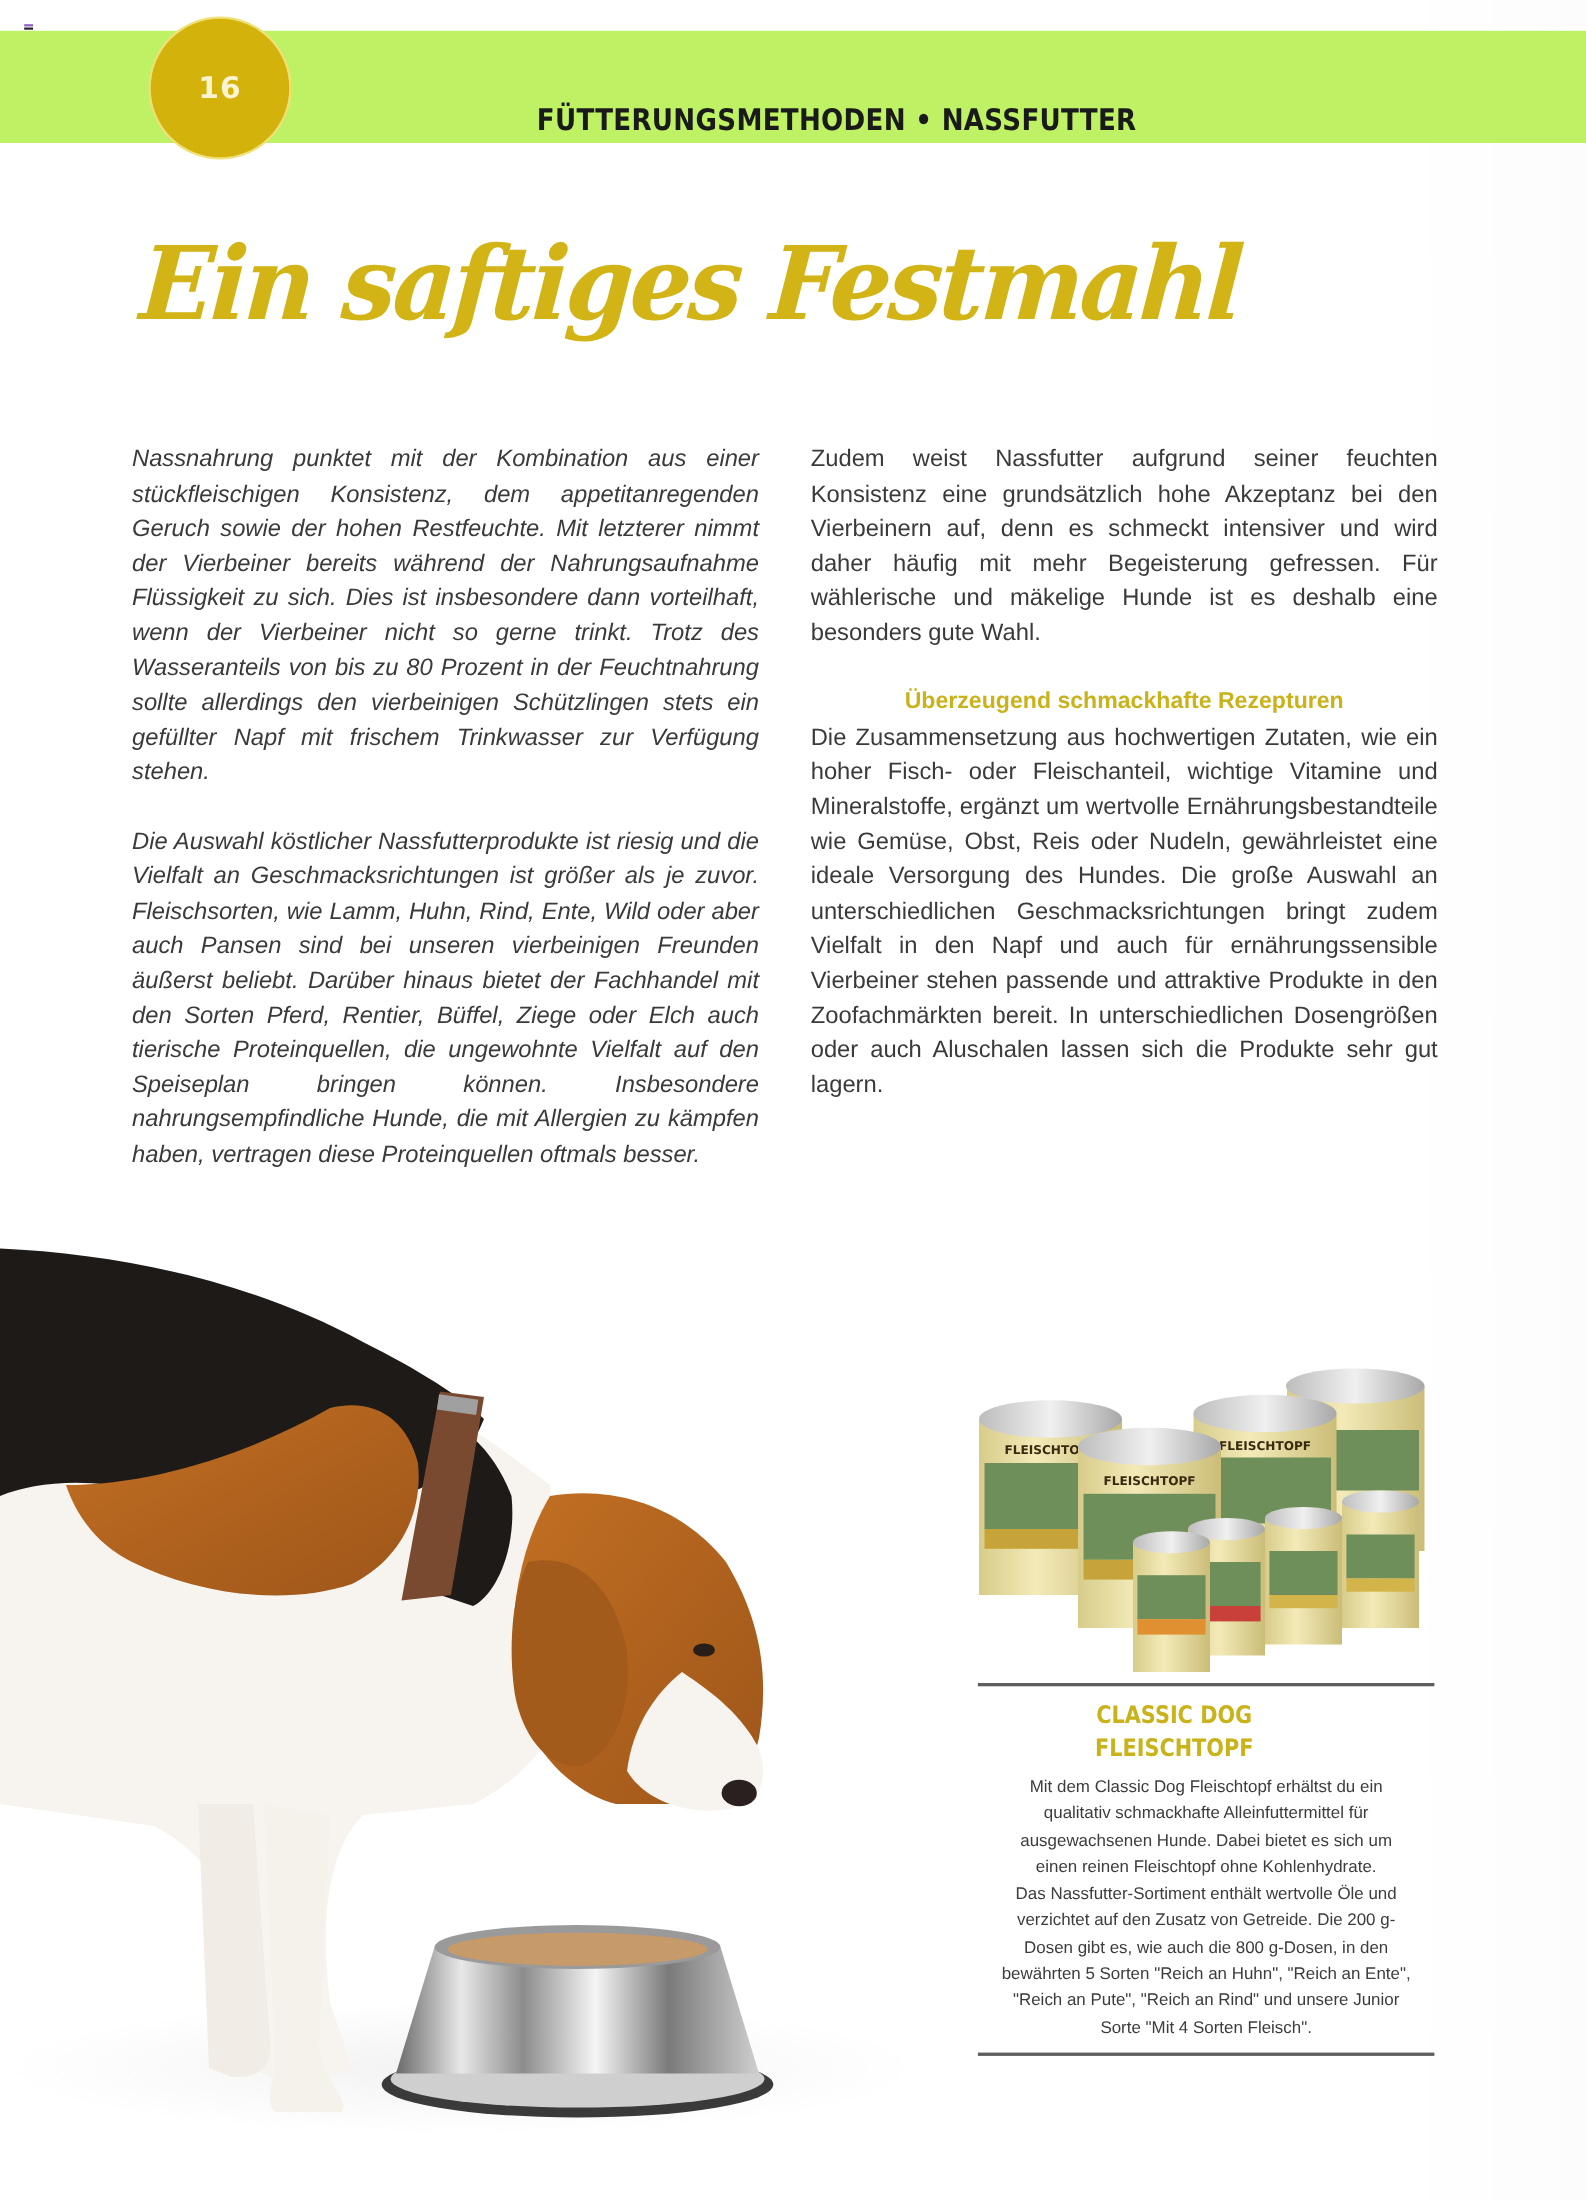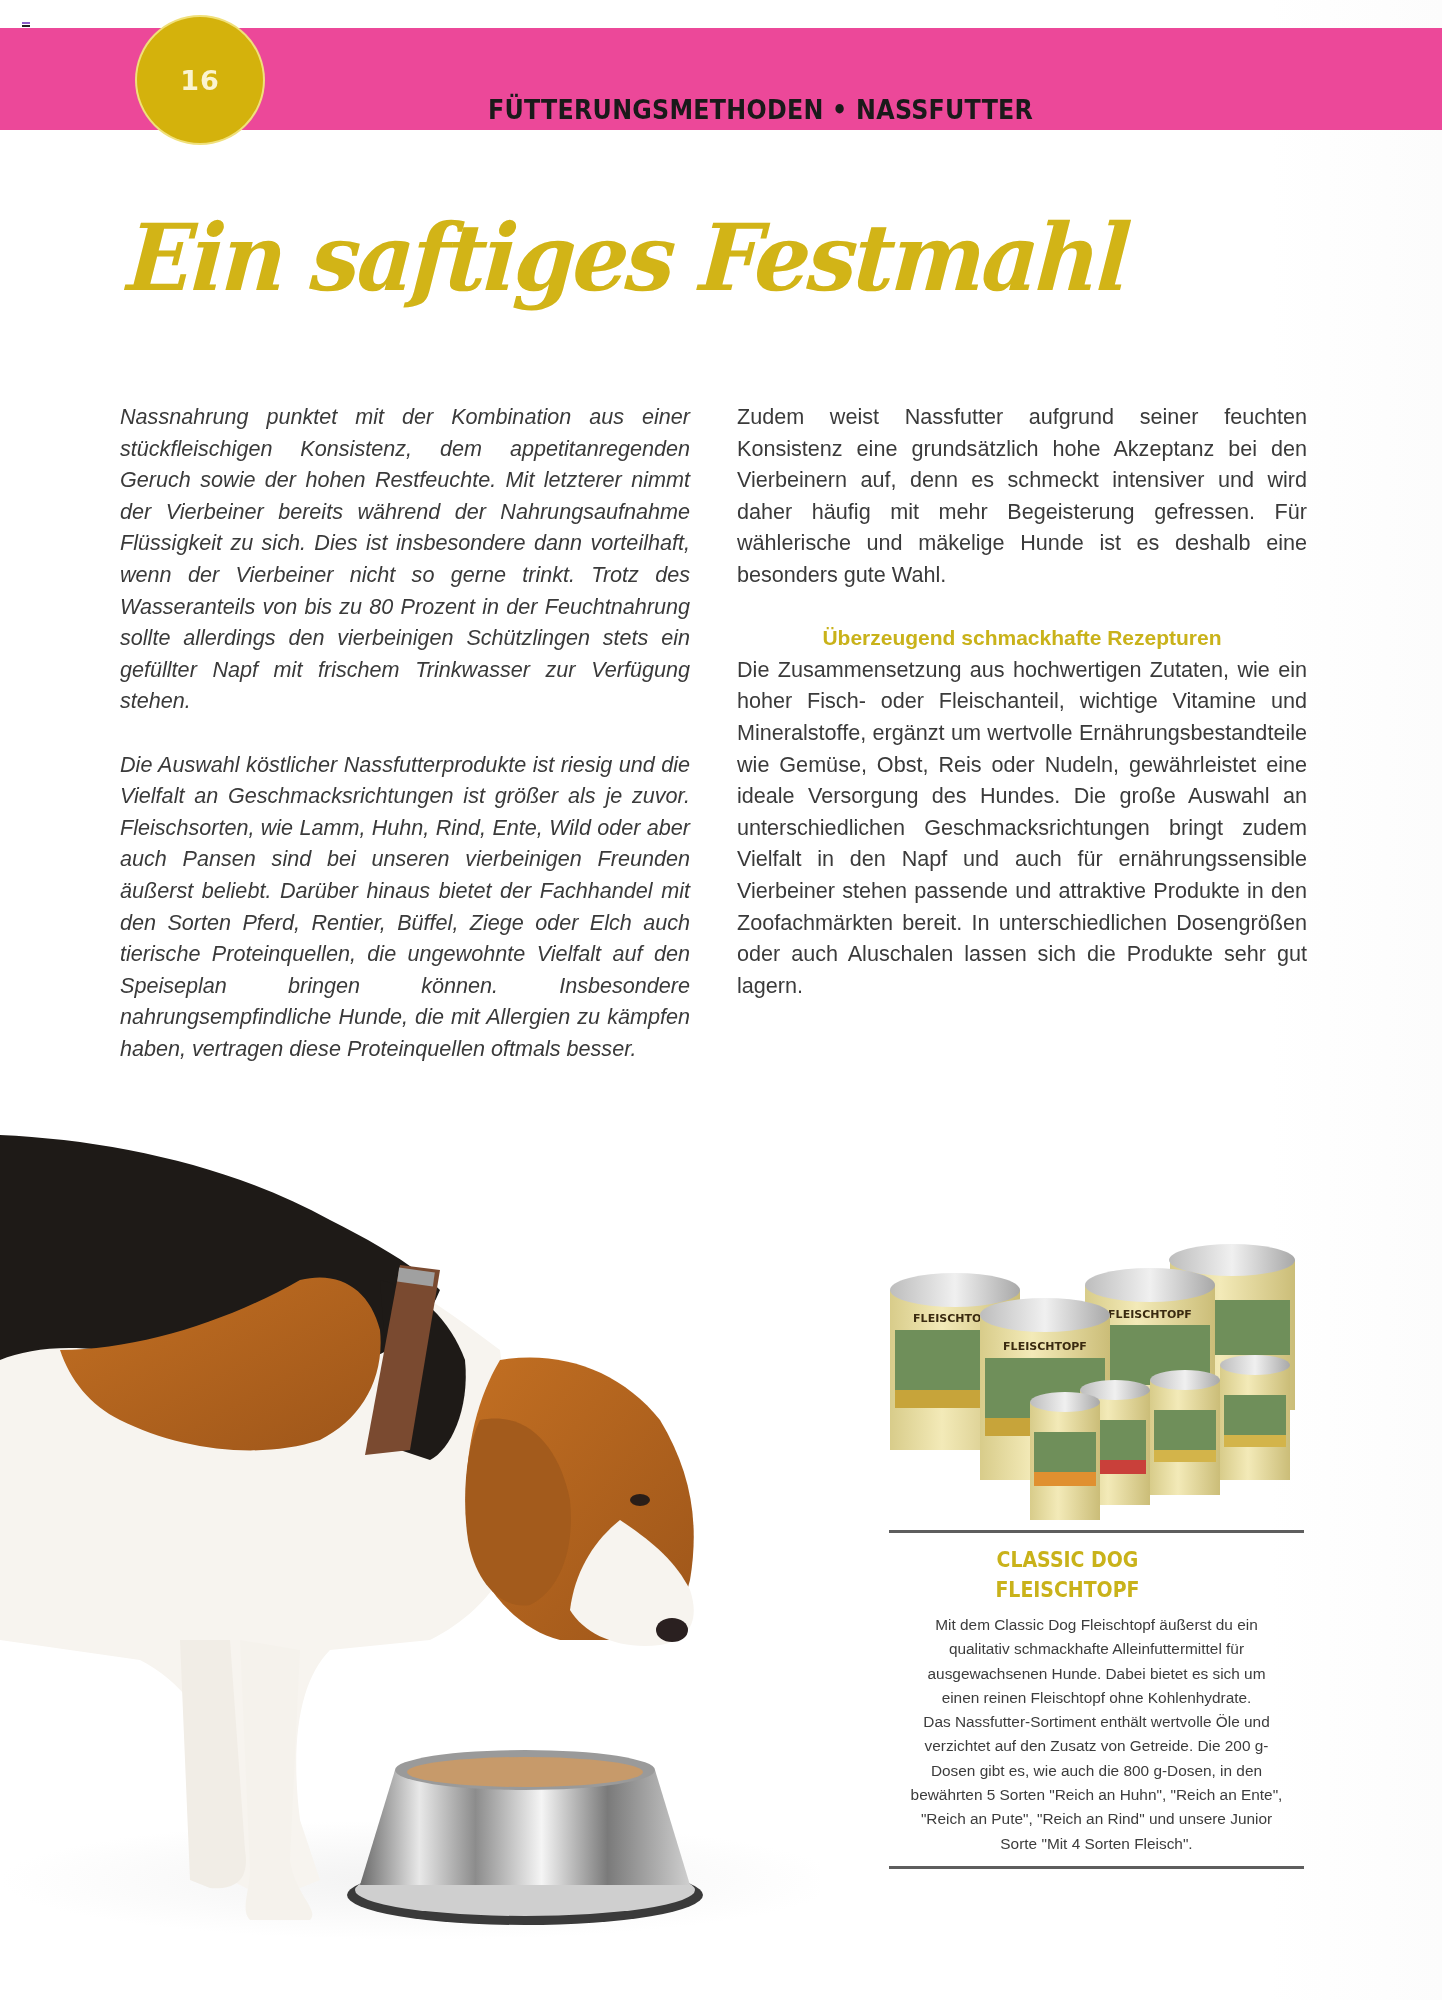--- a/index.html
+++ b/index.html
@@ -12,21 +12,21 @@
     .page-bg {
       position: absolute; left: 0; top: 0; width: 1442px; height: 2000px;
       background: linear-gradient(90deg, #ffffff 0%, #ffffff 88%, #fcfcfc 100%);
     }
     .crop-mark {
       position: absolute; left: 22px; top: 22px; width: 8px; height: 10px;
     }
     .crop-mark span { display: block; height: 2px; margin-bottom: 1px; }
     .header-band {
       position: absolute; left: 0; top: 28px; width: 1442px; height: 102px;
-      background: #ec4899;
+      background: #bef264;
     }
     .page-badge {
       position: absolute; left: 137px; top: 17px; width: 126px; height: 126px;
       border-radius: 50%; background: #d4b20c;
       box-shadow: 0 0 0 2px #f0e07a;
       display: flex; align-items: center; justify-content: center;
     }
     .page-number {
       color: #fbf4d0; font-size: 27px; font-weight: 700;
       font-family: "DejaVu Sans", sans-serif; letter-spacing: 1px;
@@ -239,21 +239,21 @@
   </svg>
 </div>
 
 <div class="product-box">
   <div class="rule"></div>
   <div class="product-title">
     <div>CLASSIC DOG</div>
     <div>FLEISCHTOPF</div>
   </div>
   <div class="product-desc">
-    <span>Mit dem Classic Dog Fleischtopf äußerst du ein</span>
+    <span>Mit dem Classic Dog Fleischtopf erhältst du ein</span>
     <span>qualitativ schmackhafte Alleinfuttermittel für</span>
     <span>ausgewachsenen Hunde. Dabei bietet es sich um</span>
     <span>einen reinen Fleischtopf ohne Kohlenhydrate.</span>
     <span>Das Nassfutter-Sortiment enthält wertvolle Öle und</span>
     <span>verzichtet auf den Zusatz von Getreide. Die 200 g-</span>
     <span>Dosen gibt es, wie auch die 800 g-Dosen, in den</span>
     <span>bewährten 5 Sorten "Reich an Huhn", "Reich an Ente",</span>
     <span>"Reich an Pute", "Reich an Rind" und unsere Junior</span>
     <span>Sorte "Mit 4 Sorten Fleisch".</span>
   </div>

